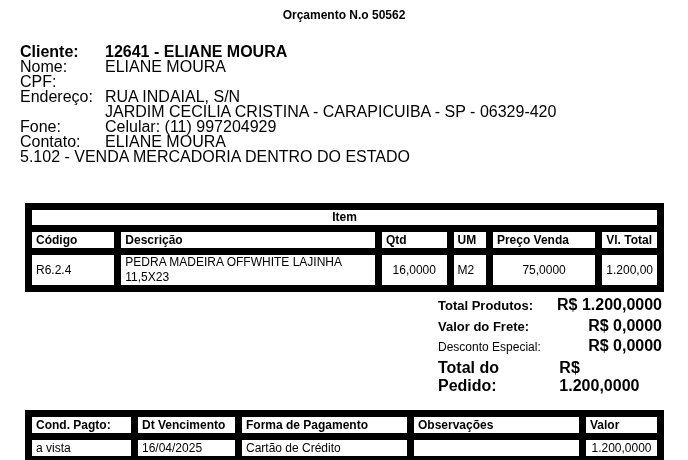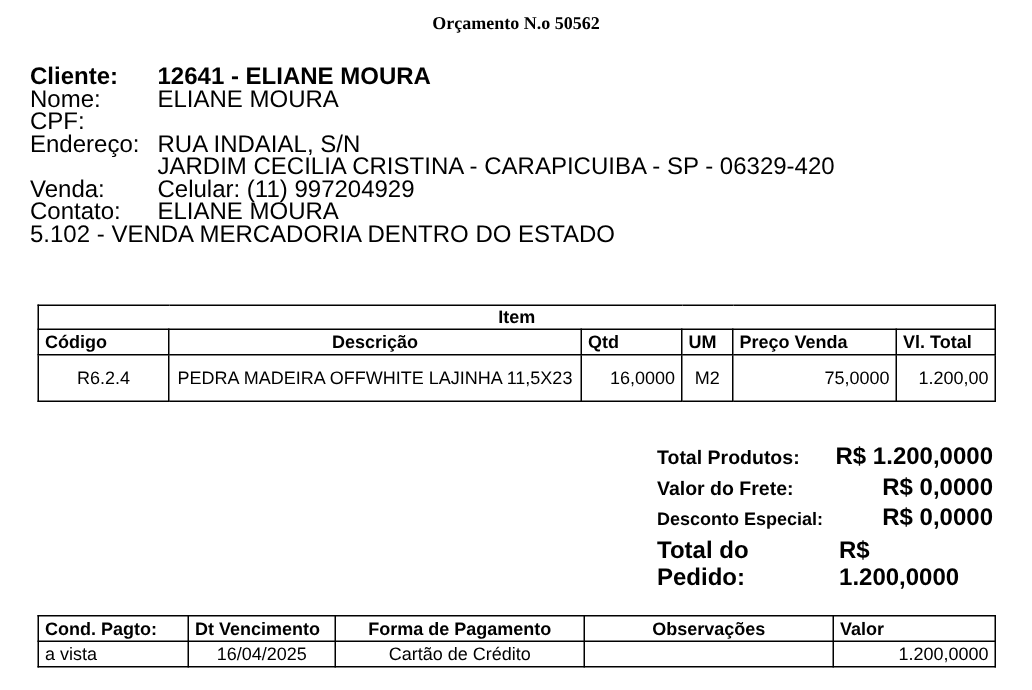--- a/index.html
+++ b/index.html
@@ -1,36 +1,36 @@
 <!DOCTYPE html>
 <html><head>
 <meta charset="utf-8">
 <style>
   html, body { margin:0; padding:0; background:#ffffff; }
   body { width:688px; height:460px; position:relative; font-family:"Liberation Sans", sans-serif; color:#000; font-size:12px; overflow:hidden; }
-  .title { position:absolute; top:8px; left:0; width:688px; text-align:center; font-weight:bold; font-size:12px;font-family:Liberation Serif, serif; }
+  .title { position:absolute; top:8px; left:0; width:688px; text-align:center; font-weight:bold; font-size:12px; }
   .info { position:absolute; top:44px; left:20px; }
   .info-row { display:flex; line-height:15px; height:15px; font-size:16px; }
   .info-row .lbl { width:85px; }
   .info-row .val { }
   .bold { font-weight:bold; }
   table { border-collapse:collapse; position:absolute; font-size:12px; }
-  td, th { border:1px solid #000000; padding:0 4px; }
+  td, th { border:7px solid #000000; padding:0 4px; }
   #items { left:25px; top:203px; width:639px; }
   #items th { font-weight:bold; height:16px; line-height:15px; }
   #items .grouphdr { text-align:center; height:15px; }
   #items td { height:30px; line-height:15px; }
-  .r { text-align:right; }
+  .r { text-align:center; }
   .c { text-align:left; }
-  .l { text-align:center; }
+  .l { text-align:left; }
   .totals { position:absolute; left:438px; top:296px; width:224px; }
   .trow { display:flex; justify-content:space-between; align-items:baseline; }
   .trow .tl { font-weight:bold; font-size:13px; }
   .trow .tv { font-weight:bold; font-size:16px; }
-  .trow.plain .tl { font-weight:bold; font-size:12px; }
+  .trow.plain .tl { font-weight:normal; font-size:12px; }
   .trow.big .tl { font-size:16px; }
   #pay { left:25px; top:410px; width:639px; }
   #pay th { font-weight:bold; height:16px; line-height:15px; }
   #pay td { height:16px; line-height:15px; }
 </style>
 </head>
 <body>
 
 <div class="title">Orçamento N.o 50562</div>
 
@@ -49,21 +49,21 @@
   </div>
   <div class="info-row">
     <span class="lbl">Endereço:</span>
     <span class="val">RUA INDAIAL, S/N</span>
   </div>
   <div class="info-row">
     <span class="lbl"></span>
     <span class="val">JARDIM CECILIA CRISTINA - CARAPICUIBA - SP - 06329-420</span>
   </div>
   <div class="info-row">
-    <span class="lbl">Venda:</span>
+    <span class="lbl">Fone:</span>
     <span class="val">Celular: (11) 997204929</span>
   </div>
   <div class="info-row">
     <span class="lbl">Contato:</span>
     <span class="val">ELIANE MOURA</span>
   </div>
   <div class="info-row">
     <span class="val">5.102 - VENDA MERCADORIA DENTRO DO ESTADO</span>
   </div>
 </div>

